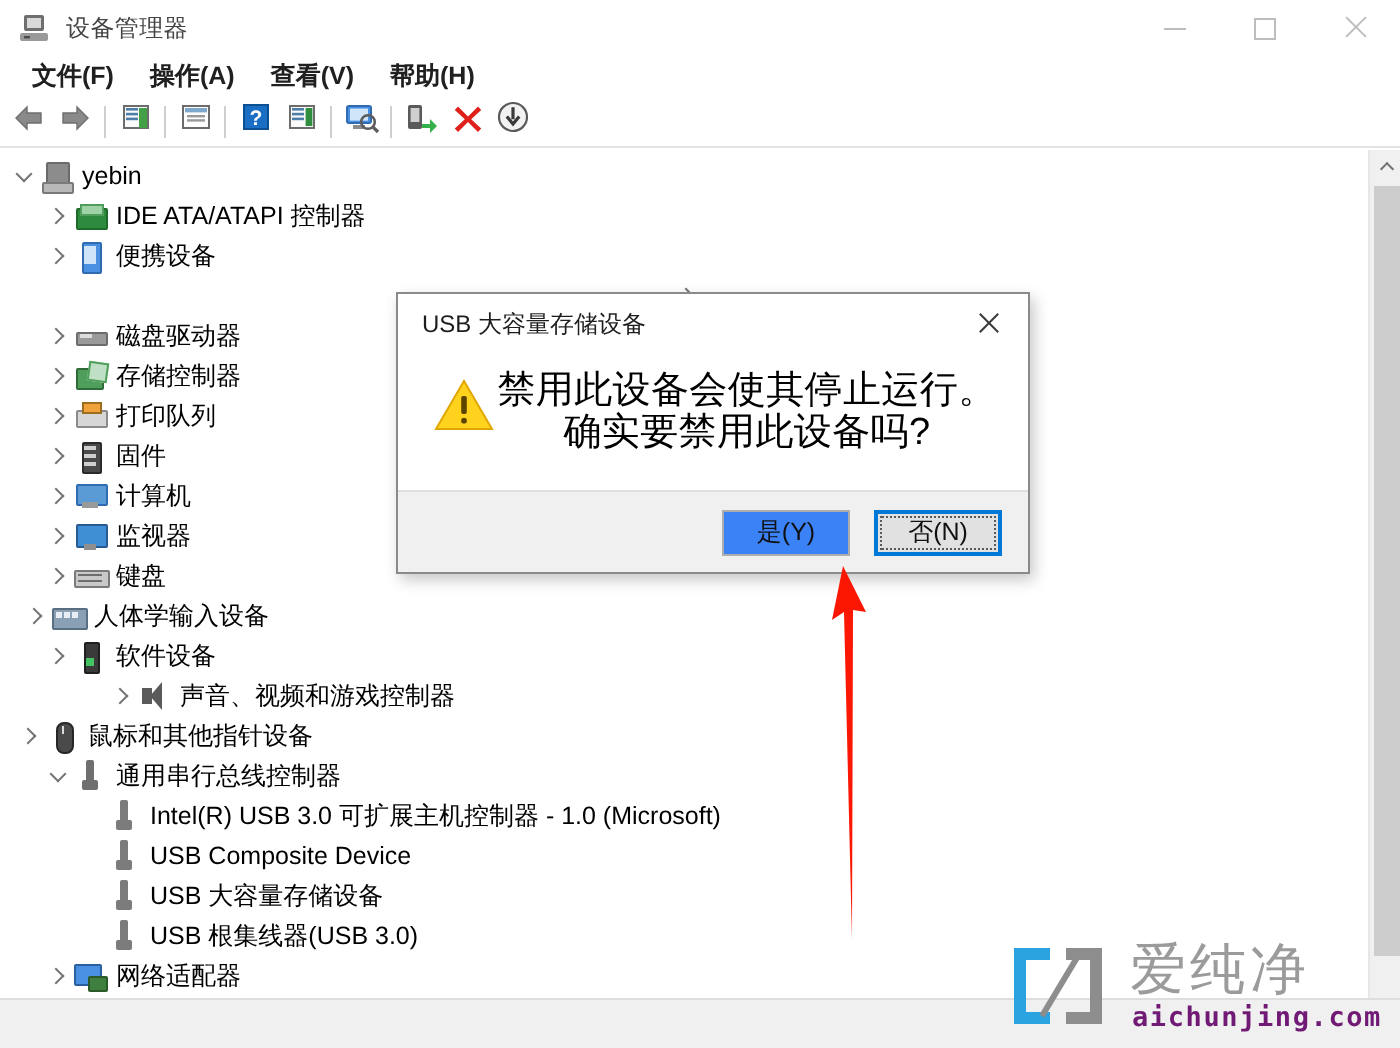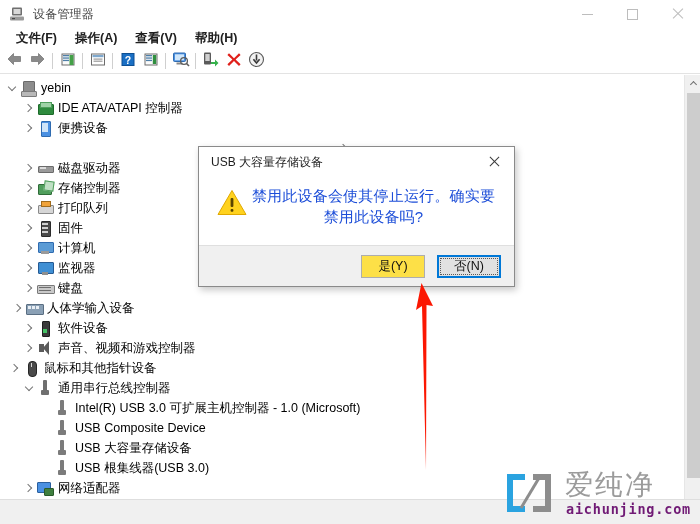--- a/index.html
+++ b/index.html
@@ -175,33 +175,33 @@
 
   .dlg-body {
     position: absolute; left: 0; top: 30px; width: 100%; height: 70px;
     display: flex; align-items: flex-start; padding: 8px 14px 0 18px;
   }
   .warn-tri {
     flex: 0 0 auto; width: 30px; height: 27px; position: relative; margin-top: 4px;
   }
   .warn-tri svg { display: block; }
   .dlg-msg {
-    font-size: 15px; color: #1d4ed8; line-height: 21px;
+    font-size: 19px; color: #000000; line-height: 21px;
     letter-spacing: .2px;
   }
   .dlg-footer {
     position: absolute; left: 0; bottom: 0; width: 100%; height: 41px;
     background: #f0f0f0; border-top: 1px solid #dfdfdf;
     display: flex; align-items: center; justify-content: flex-end;
     padding-right: 13px;
   }
   .btn {
     min-width: 64px; height: 23px; padding: 0 10px;
     font-size: 12.5px; color: #111;
-    background: #fde047; border: 1px solid #adadad;
+    background: #3b82f6; border: 1px solid #adadad;
     display: flex; align-items: center; justify-content: center;
     margin-left: 12px; white-space: nowrap;
   }
   .btn.focused {
     background: #e1e1e1; border: 2px solid #0078d7;
     position: relative;
   }
   .btn.focused:after {
     content:""; position:absolute; left:1px; top:1px; right:1px; bottom:1px;
     border: 1px dotted #5a5a5a;
@@ -470,21 +470,21 @@
       </div>
       <div class="row" style="padding-left:21px;">
         <span class="twisty collapsed">
             <i class="chev"></i>
           </span>
         <span class="ico">
             <i class="ic ic-sw"></i>
           </span>
         <span class="lbl">软件设备</span>
       </div>
-      <div class="row" style="padding-left:21px;">
+      <div class="row" style="padding-left:21px;margin-left:32px;">
         <span class="twisty collapsed">
             <i class="chev"></i>
           </span>
         <span class="ico">
             <i class="ic ic-snd"></i>
           </span>
         <span class="lbl">声音、视频和游戏控制器</span>
       </div>
       <div class="row" style="padding-left:7px;">
         <span class="twisty collapsed">

